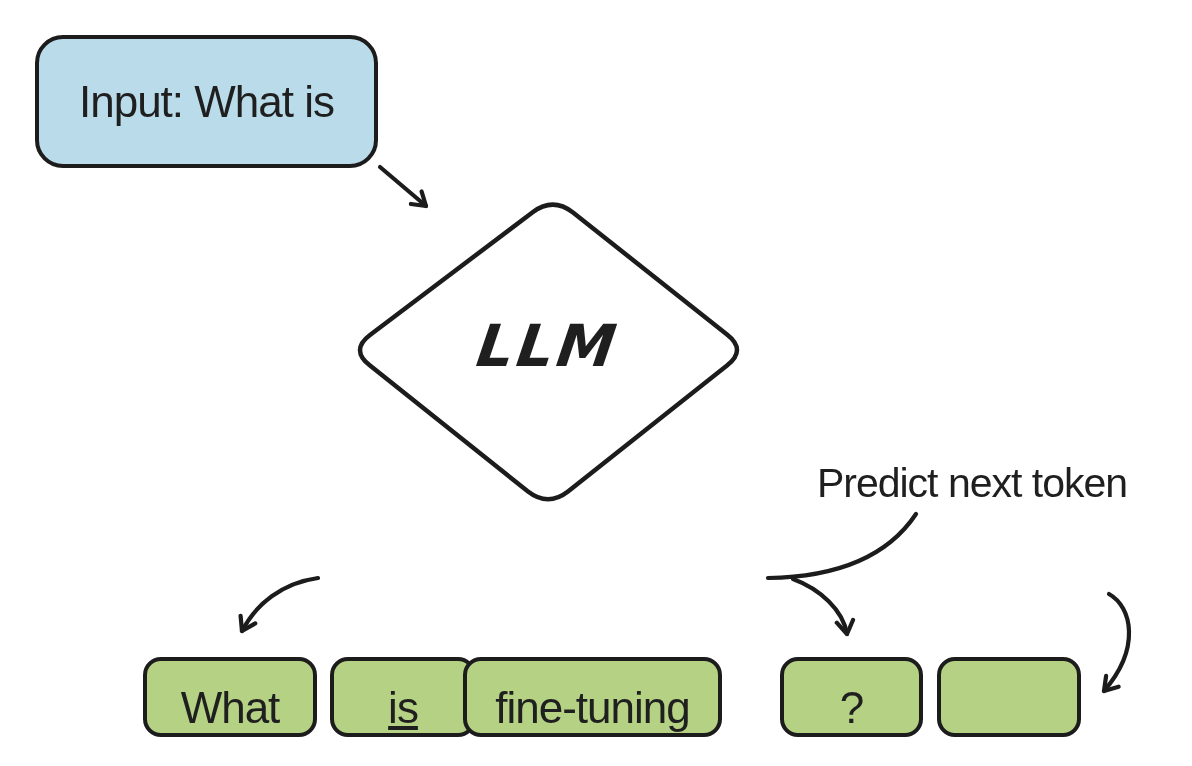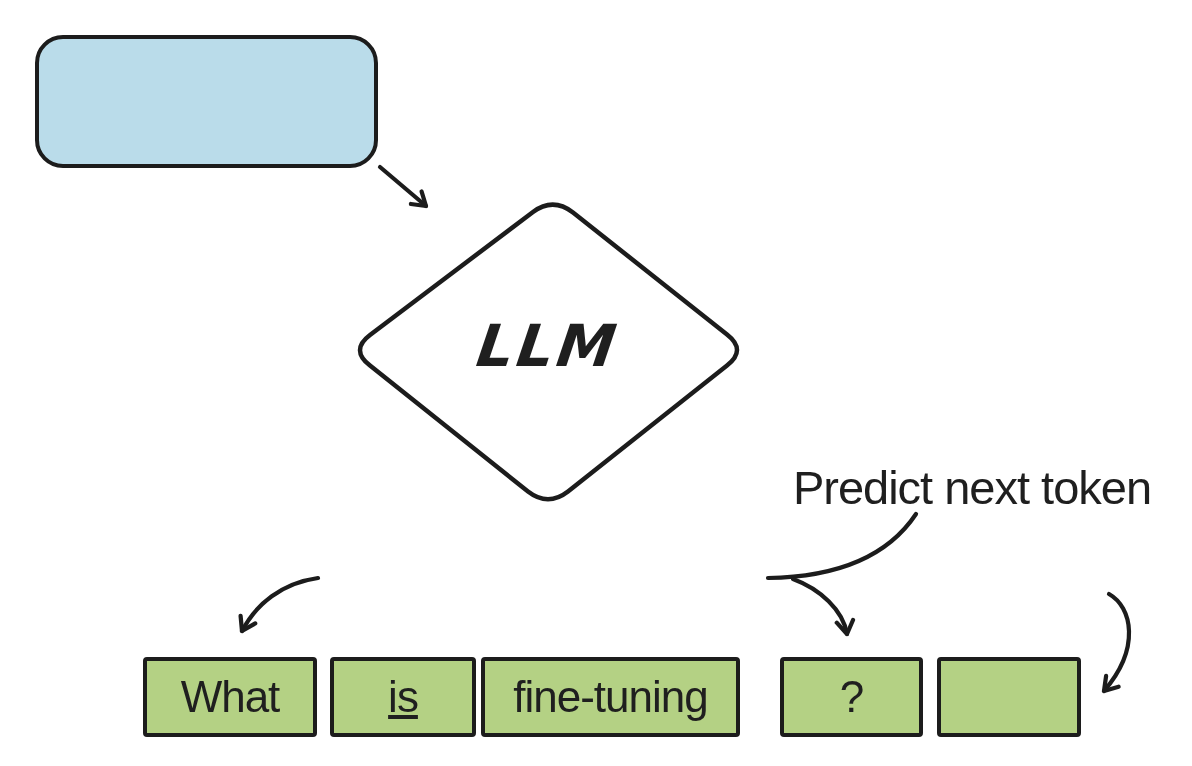--- a/index.html
+++ b/index.html
@@ -77,44 +77,44 @@
     letter-spacing: 3px;
     transform: skewX(-8deg);
     color: var(--text);
   }
 
   .predict-label {
     position: absolute;
     left: 792px; top: 460px;
     width: 360px;
     text-align: center;
-    font-size: 47px;
+    font-size: 41px;
     letter-spacing: -1px;
     color: var(--text);
     white-space: nowrap;
   }
 
   .token {
     position: absolute;
     top: 657px;
     height: 80px;
     background: var(--token-fill);
     border: 4px solid var(--stroke);
-    border-radius: 4px;
+    border-radius: 18px;
     display: flex;
-    align-items: center;
+    align-items: flex-end;
     justify-content: center;
     font-size: 44px;
     letter-spacing: -1px;
     color: var(--text);
     white-space: nowrap;
   }
   .token-what        { left: 143px; width: 174px; }
   .token-is          { left: 330px; width: 146px; text-decoration: underline; }
-  .token-fine-tuning { left: 481px; width: 259px; }
+  .token-fine-tuning { left: 463px; width: 259px; }
   .token-question    { left: 780px; width: 143px; }
   .token-empty       { left: 937px; width: 144px; }
 </style>
 </head>
 <body>
 
 <div class="canvas">
 
   <svg class="strokes" viewBox="0 0 1192 766" xmlns="http://www.w3.org/2000/svg">
     <defs>
@@ -133,20 +133,21 @@
     <path class="stroke-line" d="M318,578 C282,583 256,604 242,631" marker-end="url(#arrowhead)"></path>
 
     <path class="stroke-line" d="M916,514 C888,556 840,577 768,578"></path>
 
     <path class="stroke-line" d="M793,579 C820,589 843,610 847,634" marker-end="url(#arrowhead)"></path>
 
     <path class="stroke-line" d="M1109,594 C1132,607 1141,648 1104,691" marker-end="url(#arrowhead)"></path>
   </svg>
 
   <div class="input-bubble">
+    <div>Input: What is</div>
   </div>
 
   <div class="llm-label">LLM</div>
 
   <div class="predict-label">Predict next token</div>
 
   <div class="token token-what">
     <span>What</span>
   </div>
   <div class="token token-is">

